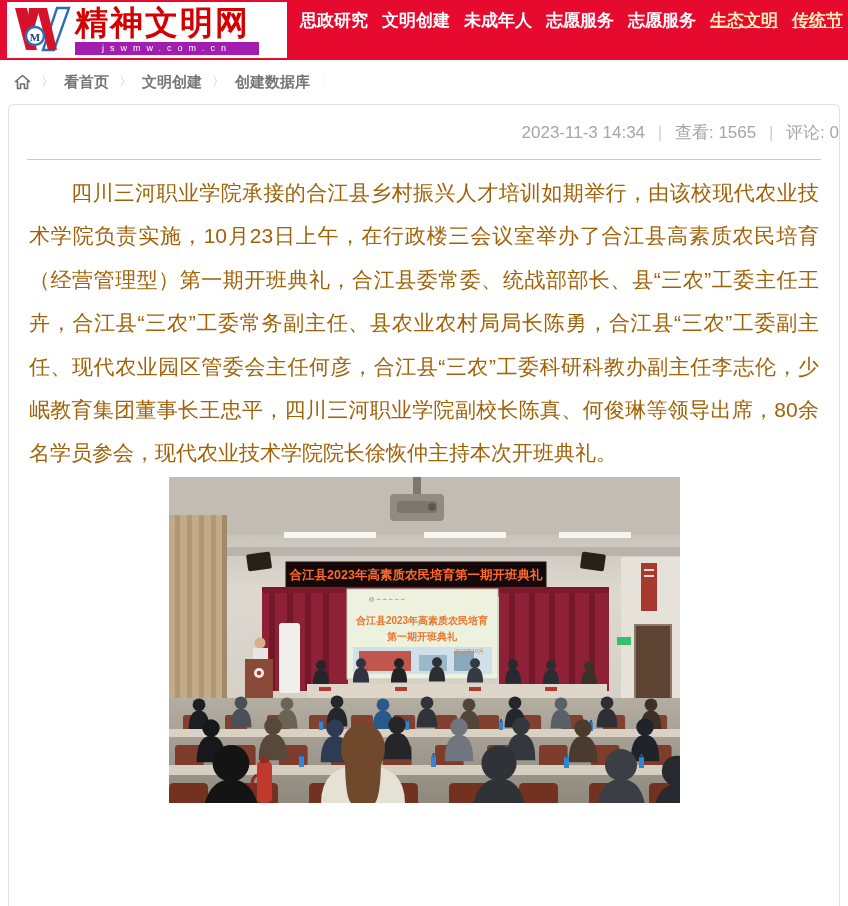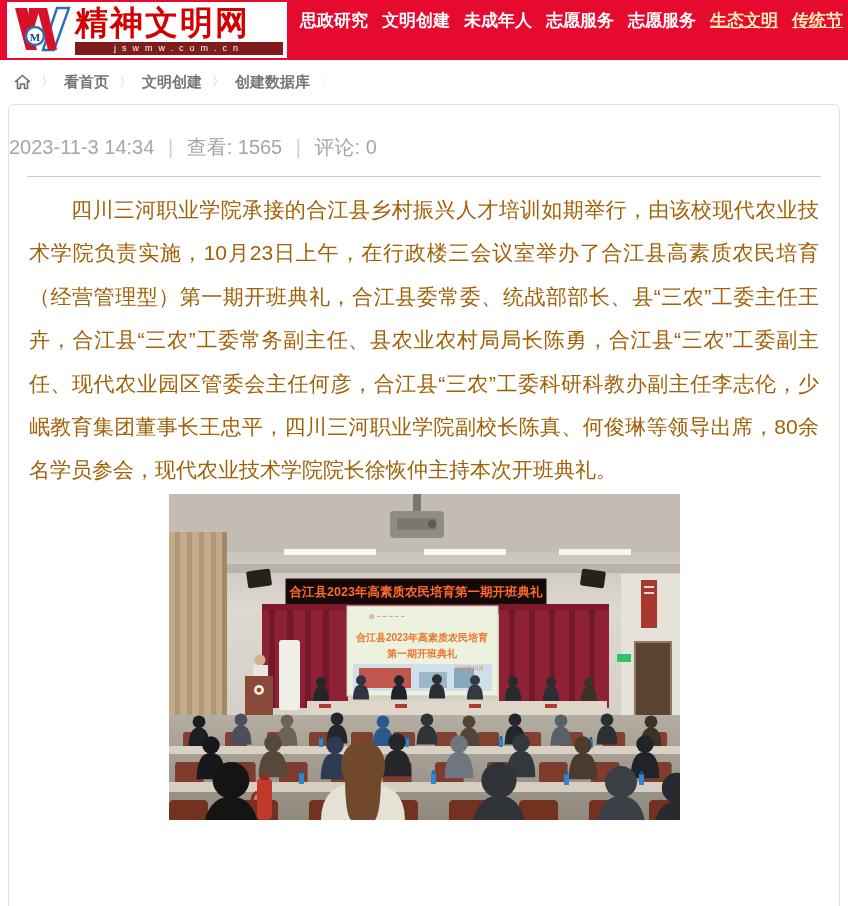--- a/index.html
+++ b/index.html
@@ -14,22 +14,22 @@
     position:absolute; left:7px; top:2px; width:280px; height:56px;
     background:#fff; display:flex; align-items:flex-start; padding:4px 6px; cursor:pointer;
   }
   .logo-mark { width:58px; height:46px; flex:0 0 auto; }
   .logo-text-wrap { margin-left:4px; }
   .site-name {
     font-family:"Liberation Serif", serif; font-weight:bold;
     font-size:33px; line-height:34px; color:#d40000; letter-spacing:2px; white-space:nowrap;
   }
   .site-domain {
-    margin-top:2px; background:#7f1d1d; color:#fff; font-size:9px;
-    letter-spacing:6px; text-align:center; padding:1px 4px 2px; width:208px;
+    margin-top:2px; background:#a21caf; color:#fff; font-size:9px;
+    letter-spacing:6px; text-align:center; padding:1px 4px 2px; width:184px;
   }
   .top-nav {
     position:absolute; left:300px; top:9px; display:flex; gap:14px;
     font-size:17px; font-weight:bold; color:#fff; white-space:nowrap;
   }
   .top-nav .nav-item { cursor:pointer; }
   .top-nav .nav-item.alt { color:#ffefb3;text-decoration:underline; }
   
   .breadcrumb {
     height:44px; display:flex; align-items:center; padding-left:14px;
@@ -43,21 +43,21 @@
   .article-box {
     margin:0 8px; border:1px solid #e2e2e2; border-radius:6px;
     min-height:840px; background:#fff; padding-top:16px;
   }
   .article-title {
     font-family:"Liberation Serif", serif; font-weight:bold;
     font-size:29px; line-height:45px; text-align:center; color:#161616; padding:0 24px;
   }
   .article-title .yr { font-family:"Liberation Sans", sans-serif; font-weight:900; }
   .article-meta {
-    margin-top:13px; text-align:left; font-size:20px; color:#a6a6a6;
+    text-align:right; font-size:17px; color:#a6a6a6;
   }
   .article-meta .mdiv { color:#cfcfcf; margin:0 8px; }
   .meta-rule { border:none; border-top:1px solid #c9c9c9; margin:15px 18px 0; }
   .para {
     font-size:21px; line-height:43.4px; color:#a16207; text-align:justify;
     text-indent:2em; margin:11px 20px 0;
   }
   .photo-wrap { width:511px; margin:2px auto 0; }
   .photo-svg { display:block; width:511px; height:326px; }
 </style>

